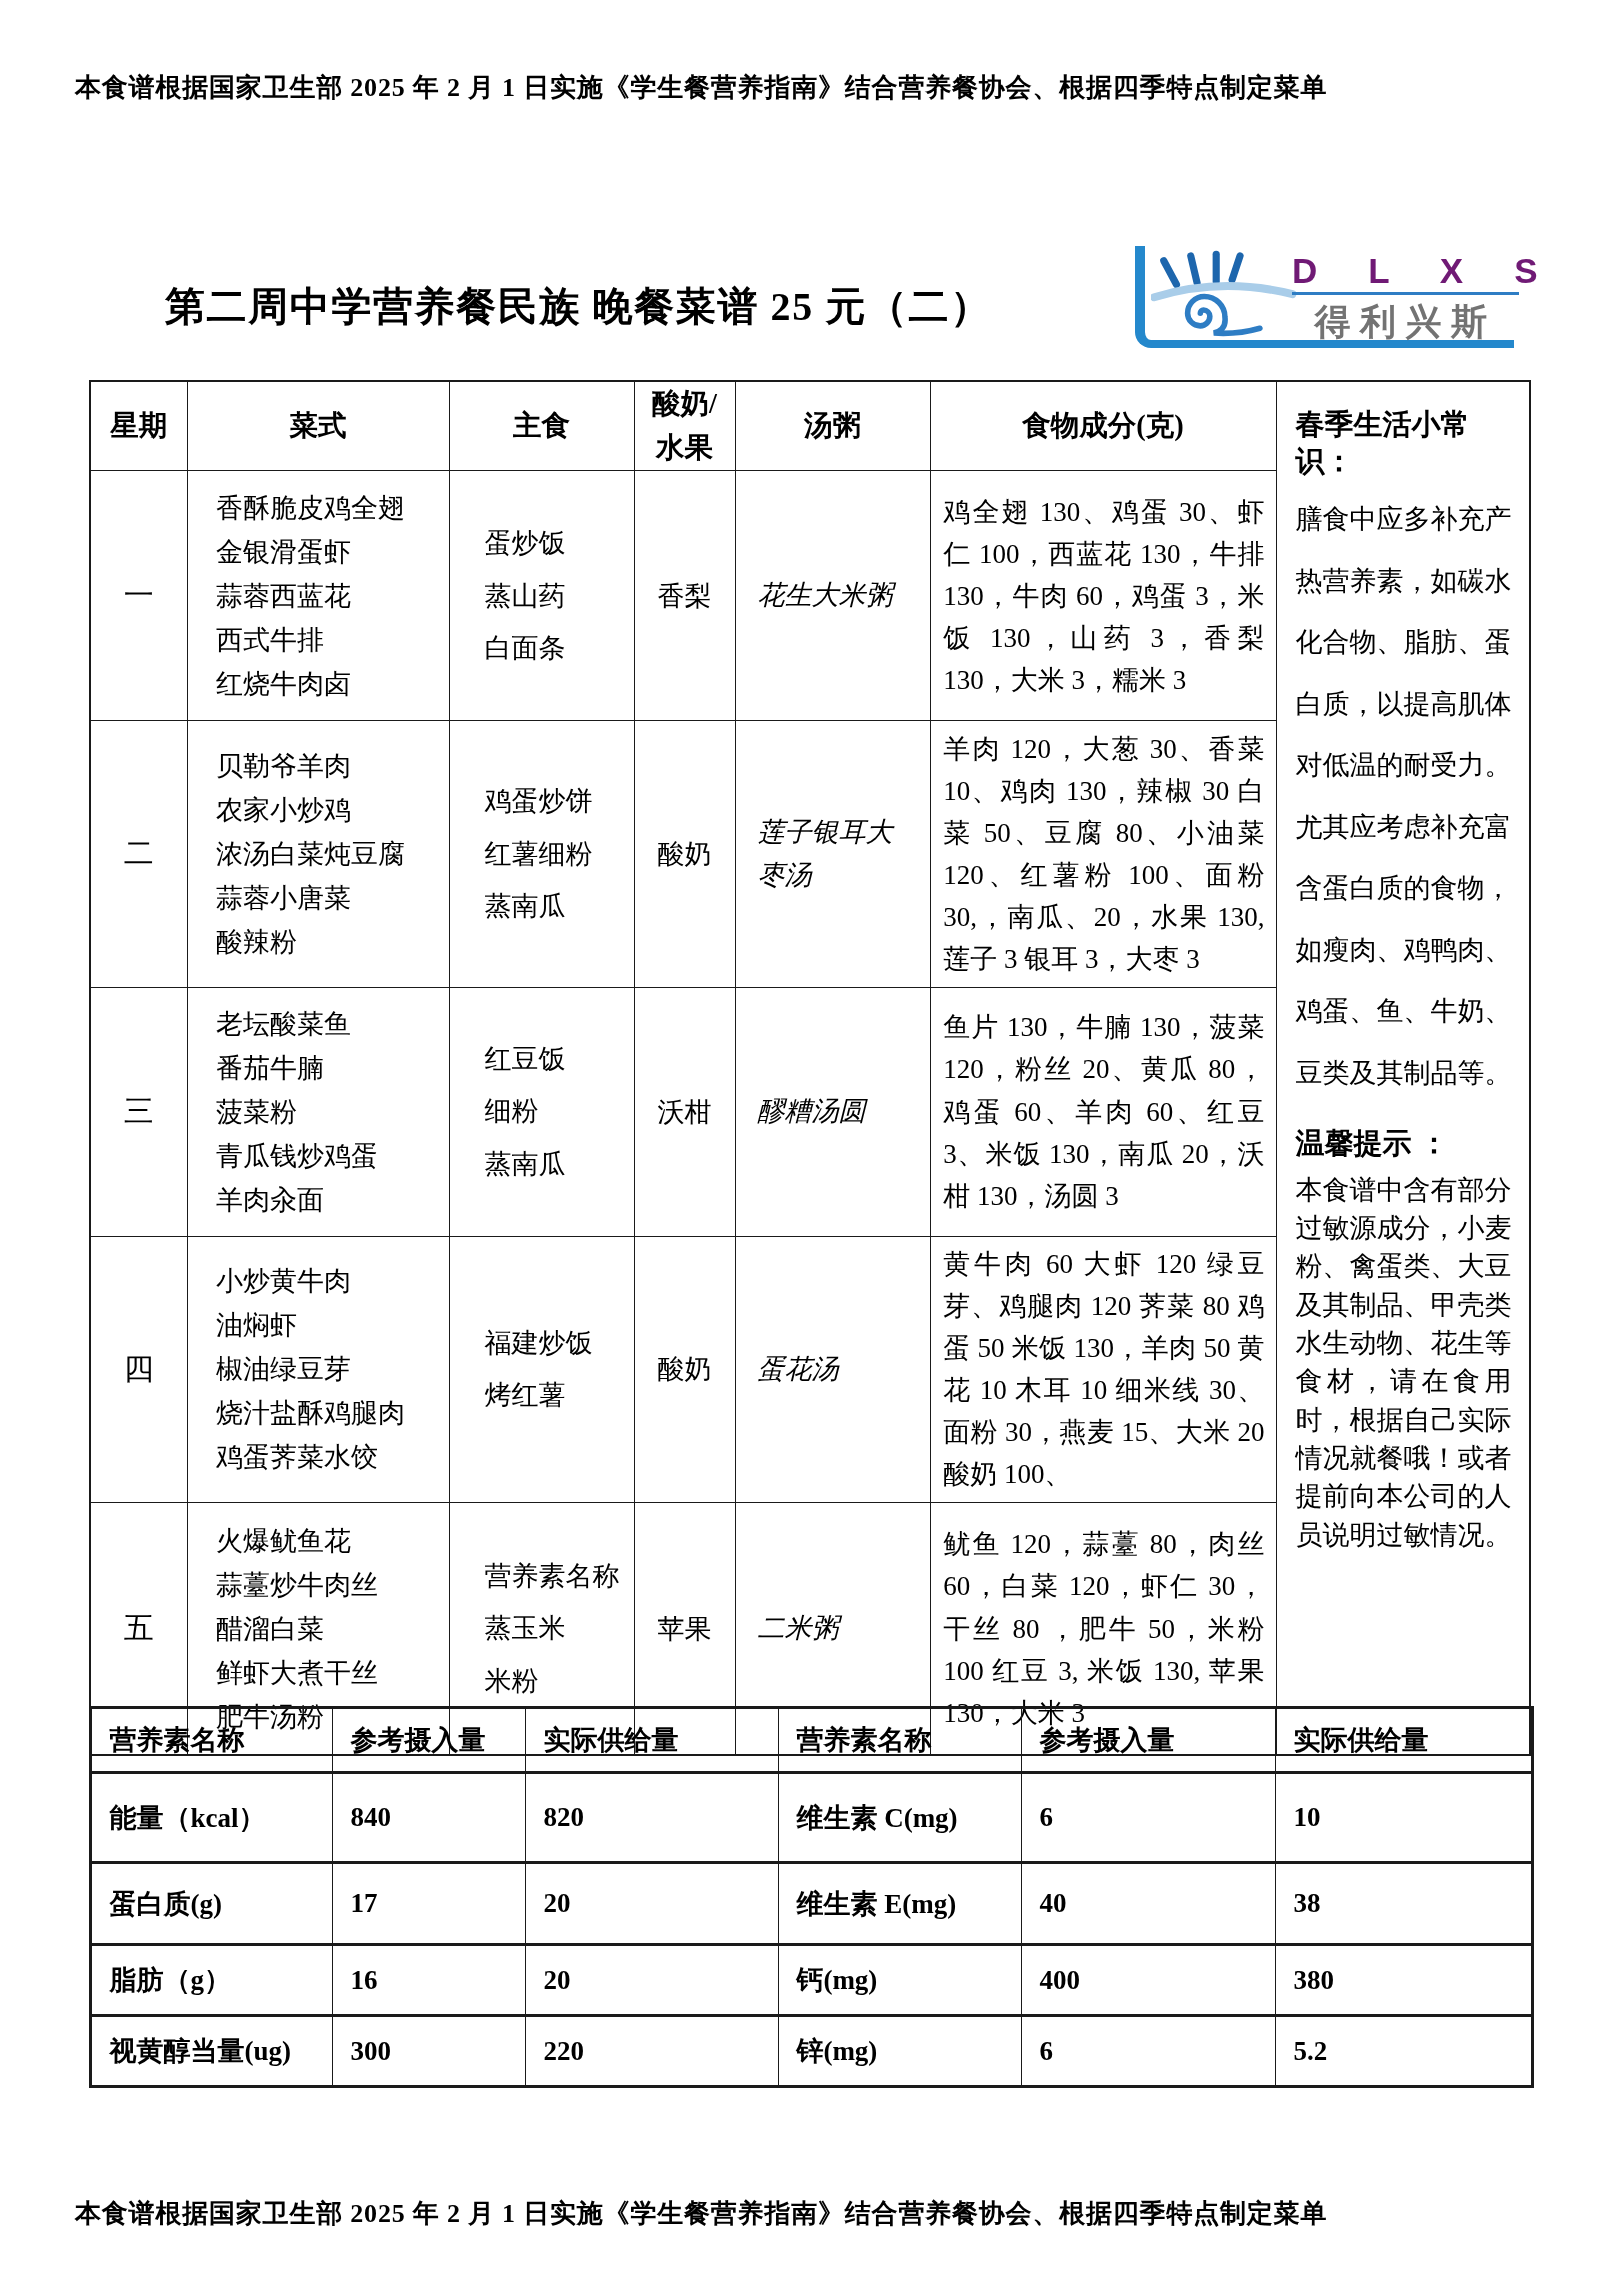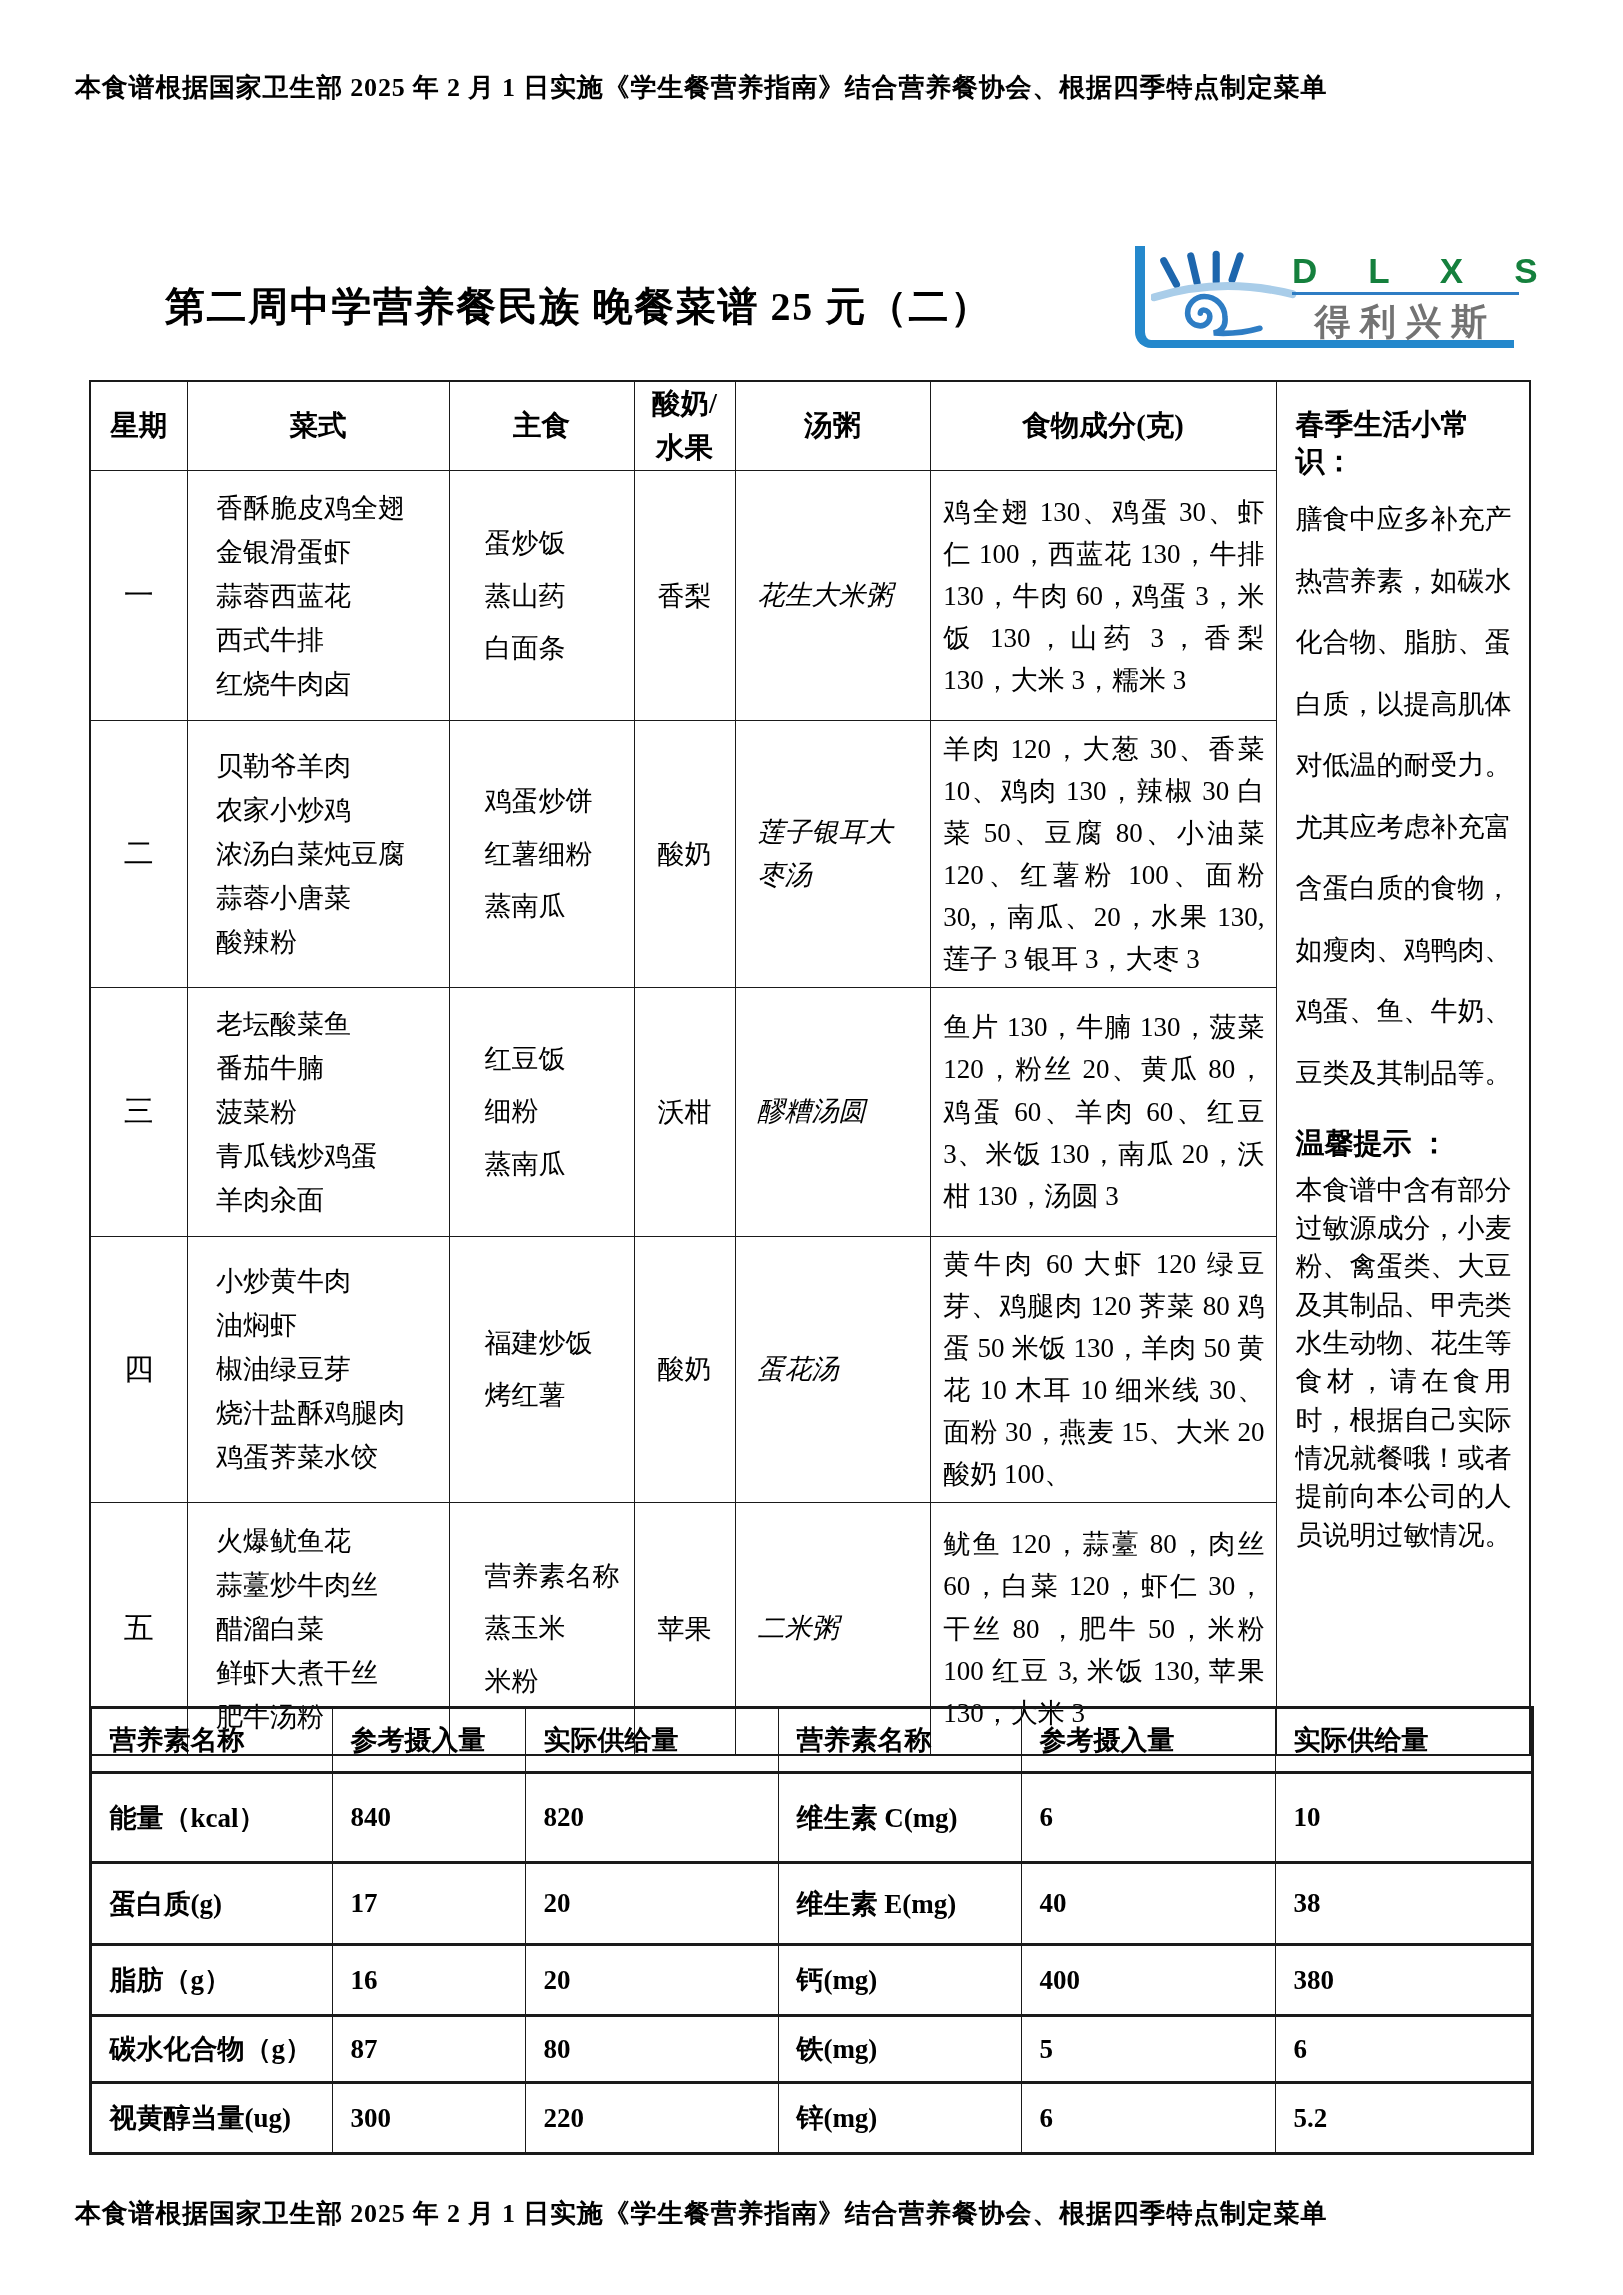--- a/index.html
+++ b/index.html
@@ -21,21 +21,21 @@
 
   
   .logo {
     position:absolute; left:1135px; top:246px; width:369px; height:94px;
     border-left:10.3px solid #2488cc; border-bottom:8.7px solid #2488cc;
     border-bottom-left-radius:16px;
   }
   .logo-eye { position:absolute; left:6.3px; top:1.6px; }
   .logo-text { position:absolute; left:147px; top:4.8px; width:227px; font-family:"Liberation Sans", sans-serif; }
   .logo-letters {
-    font-size:35px; font-weight:bold; color:#15803d; letter-spacing:20.6px;
+    font-size:35px; font-weight:bold; color:#701a75; letter-spacing:20.6px;
     text-align:center; border-bottom:3.2px solid #2e7dc4; padding-bottom:1.6px;
     white-space:nowrap;
   }
   .logo-name {
     font-size:36px; font-weight:bold; color:#737373; letter-spacing:9.5px;
     text-align:center; margin-top:2.4px; white-space:nowrap;
   }
 
   
   table { border-collapse:collapse; table-layout:fixed; }
@@ -245,28 +245,20 @@
       <td>38</td>
     </tr>
     <tr style="height:71px">
       <td>脂肪（g）</td>
       <td>16</td>
       <td>20</td>
       <td>钙(mg)</td>
       <td>400</td>
       <td>380</td>
     </tr>
-    <tr style="height:67px">
-      <td>碳水化合物（g）</td>
-      <td>87</td>
-      <td>80</td>
-      <td>铁(mg)</td>
-      <td>5</td>
-      <td>6</td>
-    </tr>
     <tr style="height:71px">
       <td>视黄醇当量(ug)</td>
       <td>300</td>
       <td>220</td>
       <td>锌(mg)</td>
       <td>6</td>
       <td>5.2</td>
     </tr>
   </tbody>
     </table>

